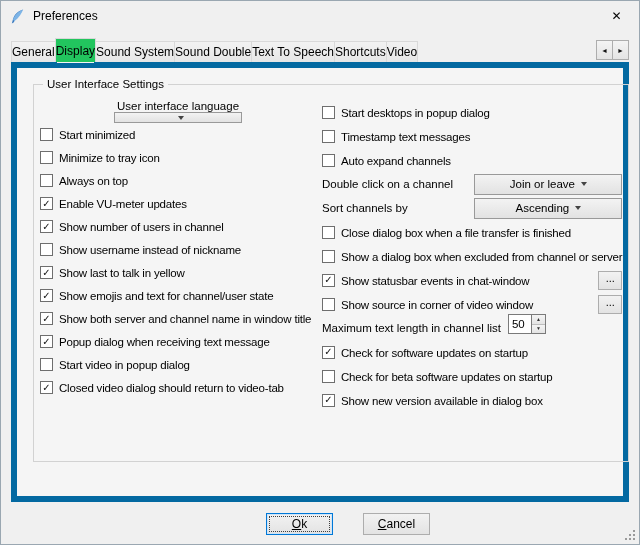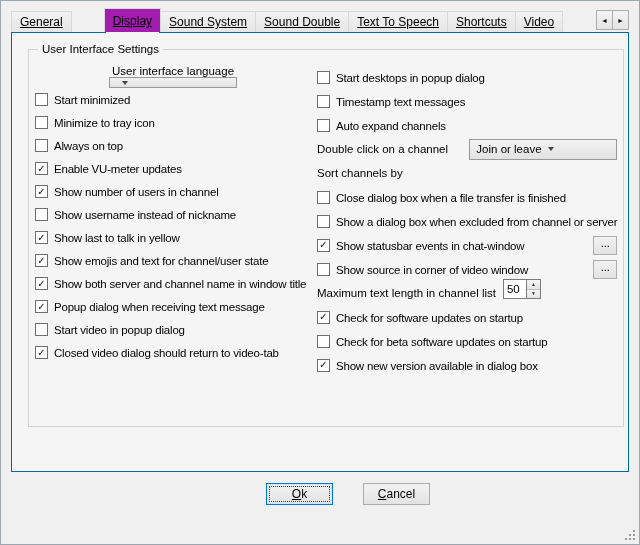--- a/index.html
+++ b/index.html
@@ -10,29 +10,29 @@
 
   
   .titlebar { height: 30px; display: flex; align-items: center; padding-left: 8px; }
   .app-icon { display: inline-flex; margin-right: 7px; }
   .title { font-size: 12px; }
   .close-btn { margin-left: auto; width: 45px; height: 30px; border: none; background: transparent; font-size: 12px; color: #000; cursor: default; }
 
   
   .tabbar { position: relative; margin: 7px 10px 0; height: 24px; z-index: 2; }
   .tabs-row { display: flex; align-items: flex-end; height: 24px; }
-  .tab { height: 21px; padding: 3px 8px; border: 1px solid #d9d9d9; border-bottom: none; background: linear-gradient(#f2f2f2, #e6e6e6); font-size: 12px; white-space: nowrap; margin-right: -1px; cursor: default; text-decoration: underline; }
-  .tab.selected { position: relative; height: 24px; padding-top: 5px; background: #a21caf; z-index: 3; margin-left: 33px; }
+  .tab { height: 21px; padding: 3px 0; border: 1px solid #d9d9d9; border-bottom: none; background: linear-gradient(#f2f2f2, #e6e6e6); font-size: 12px; white-space: nowrap; margin-right: -1px; cursor: default; }
+  .tab.selected { position: relative; height: 24px; padding-top: 5px; background: #22c55e; z-index: 3; }
   .tab.selected::after { content: ""; position: absolute; left: 1px; right: 1px; bottom: -1px; height: 1px; background: #f5f5f5; }
   .tab:last-child { max-width: 70px; overflow: hidden; }
   .tab-scroll { position: absolute; right: 0; top: 2px; display: flex; z-index: 4; }
   .scroll-btn { width: 17px; height: 20px; border: 1px solid #adadad; background: linear-gradient(#f4f4f4, #e4e4e4); font-size: 7px; color: #111; padding: 0; margin-left: -1px; cursor: default; }
 
   
-  .page { position: relative; margin: 0 10px; height: 440px; border: 1px solid #0369a1; background: #f5f5f5; z-index: 1; }
+  .page { position: relative; margin: 0 10px; height: 440px; border: 6px solid #0369a1; background: #f5f5f5; z-index: 1; }
 
   fieldset.groupbox { margin: 10px 16px 0; height: 384px; border: 1px solid #d2d2d2; padding: 4px 6px 0; }
   fieldset.groupbox legend { font-size: 11.5px; padding: 0 4px; margin-left: 3px; }
 
   .columns { display: flex; margin-top: 6px; }
   .col-left { width: 276px; display: flex; flex-direction: column; }
   .col-right { flex: 1; margin-left: 6px; display: flex; flex-direction: column; }
 
   .row { display: flex; align-items: center; }
   .col-left .row { height: 23px; }
@@ -42,21 +42,21 @@
 
   .lbl { white-space: nowrap; }
   .spin-lbl { margin-right: 7px; }
 
   
   .check-row { display: flex; align-items: flex-end; cursor: default; }
   .checkbox { width: 13px; height: 13px; flex: none; border: 1px solid #6e6e6e; background: #fff; display: inline-flex; align-items: center; justify-content: center; font-size: 10px; line-height: 1; margin-right: 6px; color: #111; }
   .check-label { white-space: nowrap; letter-spacing: -0.2px; }
 
   
-  .combo { height: 21px; border: 1px solid #999; background: linear-gradient(#f3f3f3, #e2e2e2); display: flex; align-items: center; justify-content: flex-start; padding: 0 6px; cursor: default; }
+  .combo { height: 21px; border: 1px solid #999; background: linear-gradient(#f3f3f3, #e2e2e2); display: flex; align-items: center; justify-content: center; padding: 0 6px; cursor: default; }
   .lang-combo { width: 128px; }
   .right-combo { width: 148px; }
   .combo-value { white-space: nowrap; }
   .combo-arrow { width: 0; height: 0; border-left: 3.5px solid transparent; border-right: 3.5px solid transparent; border-top: 4px solid #444; margin-left: 6px; }
 
   
   .dots-btn { width: 24px; height: 19px; border: 1px solid #adadad; background: linear-gradient(#f2f2f2, #e3e3e3); font-size: 11px; line-height: 1; padding: 0 0 4px; color: #000; cursor: default; }
 
   
   .spinbox { display: inline-flex; height: 28px; }
@@ -70,20 +70,30 @@
   .btn { width: 67px; height: 22px; border: 1px solid #adadad; background: linear-gradient(#f2f2f2, #e3e3e3); font-size: 12px; cursor: default; }
   .btn.default { border: 1px solid #0078d7; box-shadow: inset 0 0 0 1px #cfe4f7; outline: 1px dotted #404040; outline-offset: -4px; }
 
   .resize-grip { position: absolute; right: 3px; bottom: 3px; width: 13px; height: 13px; }
 </style>
 </head>
 <body>
 
 <div class="window">
 
+  <div class="titlebar">
+    <span class="app-icon">
+      <svg width="17" height="17" viewBox="0 0 18 18">
+        <path d="M15 1.5 C9.5 3 5.5 7 4.2 12 L3 16.5 L5.2 15.2 C6.4 10.8 9.8 5.5 15 1.5 Z" fill="#3a7abf"></path>
+        <path d="M15 1.5 C13.2 6 10.8 10 5.6 14 L4.2 12 C6.2 7 10.5 3 15 1.5 Z" fill="#7db4e6"></path>
+      </svg>
+    </span>
+    <span class="title">Preferences</span>
+    <button class="close-btn">✕</button>
+  </div>
 
   <div class="tabbar">
     <div class="tabs-row" id="tabs-row">
         <div class="tab">General</div>
         <div class="tab selected">Display</div>
         <div class="tab">Sound System</div>
         <div class="tab">Sound Double</div>
         <div class="tab">Text To Speech</div>
         <div class="tab">Shortcuts</div>
         <div class="tab">Video</div>
@@ -204,20 +214,24 @@
             </div>
             <div class="row space">
               <span class="lbl">Double click on a channel</span>
               <div class="combo right-combo">
                 <span class="combo-value">Join or leave</span>
                 <span class="combo-arrow"></span>
               </div>
             </div>
             <div class="row space">
               <span class="lbl">Sort channels by</span>
+              <div class="combo right-combo">
+                <span class="combo-value">Ascending</span>
+                <span class="combo-arrow"></span>
+              </div>
             </div>
             <div class="row">
               <label class="check-row">
                 <span class="checkbox"></span>
                 <span class="check-label">Close dialog box when a file transfer is finished</span>
               </label>
             </div>
             <div class="row">
               <label class="check-row">
                 <span class="checkbox"></span>

